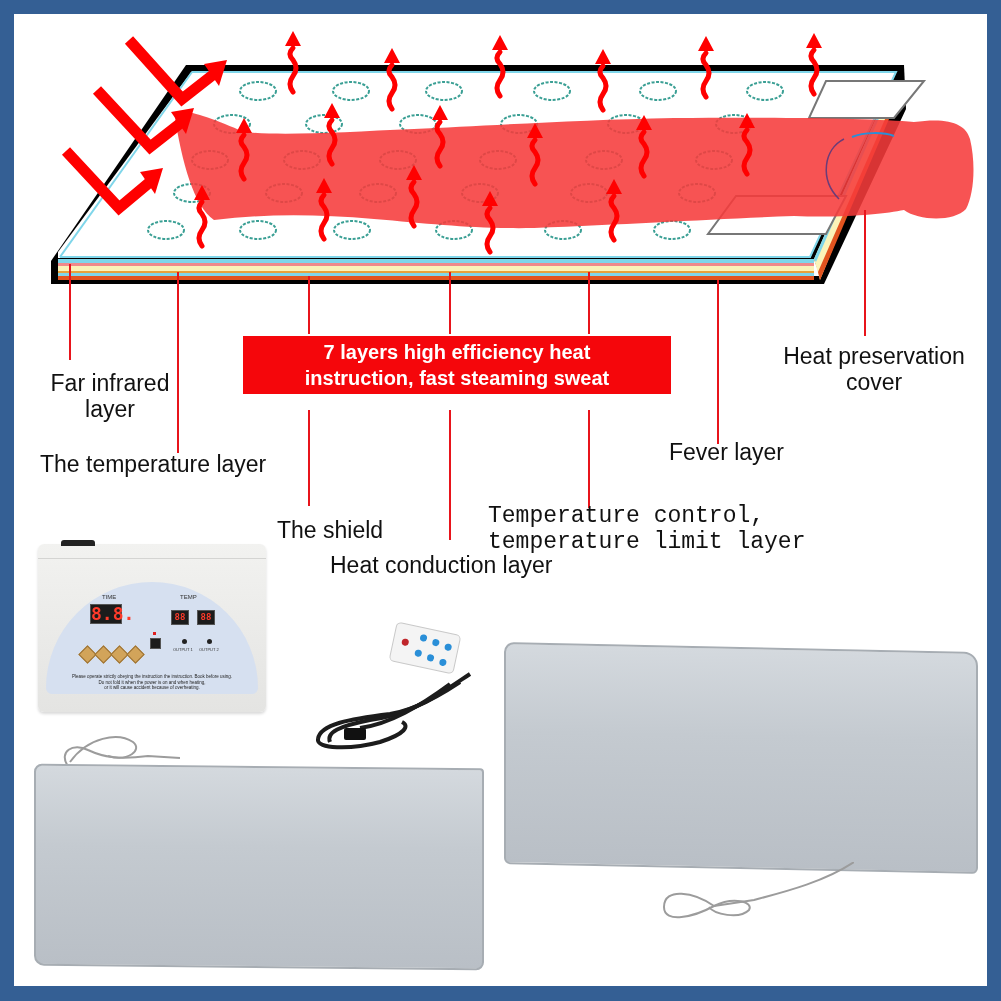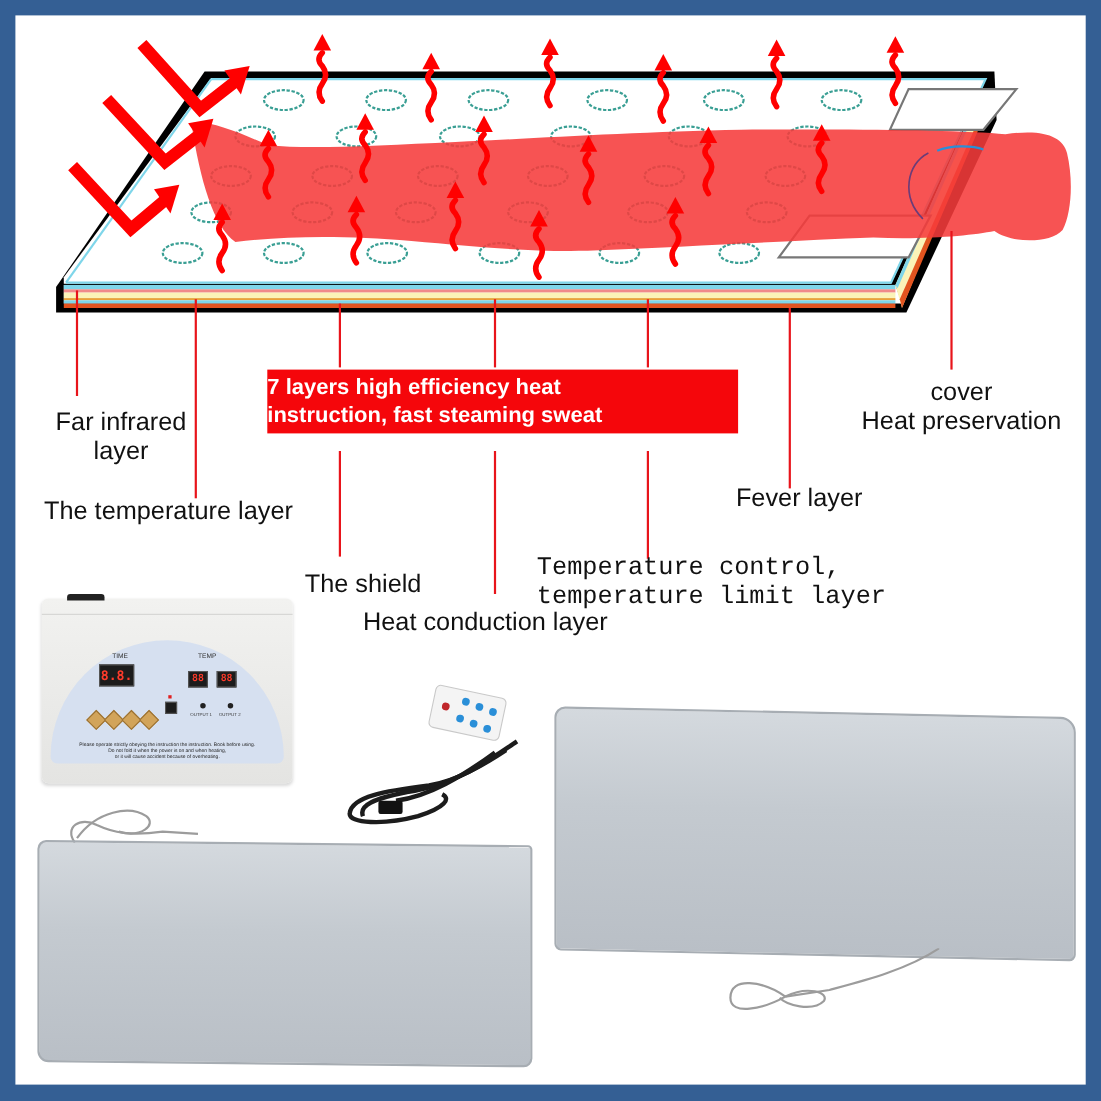--- a/index.html
+++ b/index.html
@@ -1,20 +1,20 @@
 <!DOCTYPE html>
 <html><head>
 <meta charset="utf-8">
 <style>
   html, body { margin:0; padding:0; }
   body { width:1001px; height:1001px; background:#345f94; position:relative; overflow:hidden; font-family:"Liberation Sans", sans-serif; }
   .canvas { position:absolute; left:14px; top:14px; width:973px; height:972px; background:#ffffff; overflow:hidden; }
   .abs { position:absolute; }
   .lbl { position:absolute; color:#111; font-size:23px; line-height:26px; text-align:center; white-space:nowrap; }
-  .banner { position:absolute; left:229px; top:322px; width:428px; height:58px; background:#f5060b; color:#fff; font-weight:bold; font-size:20px; line-height:26px; text-align:left; padding-top:3px; box-sizing:border-box; }
+  .banner { position:absolute; left:229px; top:322px; width:428px; height:58px; background:#f5060b; color:#fff; font-weight:bold; font-size:20px; line-height:26px; text-align:center; padding-top:3px; box-sizing:border-box; }
   .banner span { display:block; }
   .leader { position:absolute; width:2px; background:#e8141b; }
   svg { position:absolute; }
   .controller { position:absolute; left:24px; top:530px; width:228px; height:168px; background:linear-gradient(#f2f2f0,#e4e4e2); border-radius:6px; box-shadow:0 2px 3px rgba(0,0,0,0.15); }
   .ctrl-top { position:absolute; left:0; top:0; width:100%; height:14px; border-bottom:1px solid #d4d4d2; }
   .ctrl-handle { position:absolute; left:23px; top:-4px; width:34px; height:6px; background:#222; border-radius:3px 3px 0 0; }
   .dome { position:absolute; left:8px; top:38px; width:212px; height:112px; background:#d6e0f0; border-radius:106px 106px 6px 6px; }
   .dlabel { position:absolute; font-size:6px; color:#333; }
   .seg { position:absolute; background:#1c1c1c; color:#ff3b2b; font-family:"DejaVu Sans Mono", monospace; font-weight:bold; text-align:center; border:1px solid #555; }
   .kbtn { position:absolute; width:11px; height:11px; background:#d2a45a; border:1px solid #9a7133; transform:rotate(45deg); font-size:6px; }
@@ -163,31 +163,31 @@
   </div>
   <div class="lbl" style="left:26px;top:437px;">The temperature layer</div>
   <div class="lbl" style="left:263px;top:503px;">The shield</div>
   <div class="lbl" style="left:316px;top:538px;">Heat conduction layer</div>
   <div class="lbl" style="left:474px;top:489px;width:264px;font-family:Liberation Mono, monospace;">
     <div>Temperature control,</div>
     <div>temperature limit layer</div>
   </div>
   <div class="lbl" style="left:655px;top:425px;">Fever layer</div>
   <div class="lbl" style="left:748px;top:329px;width:224px;">
+    <div>Heat preservation</div>
     <div>cover</div>
-    <div>Heat preservation</div>
   </div>
 
   <div class="controller">
     <div class="ctrl-handle"></div>
     <div class="ctrl-top"></div>
     <div class="dome">
       <div class="dlabel" style="left:56px;top:12px;">TIME</div>
       <div class="dlabel" style="left:134px;top:12px;">TEMP</div>
-      <div class="seg" style="left:44px;top:22px;width:30px;height:18px;font-size:12px;line-height:18px;text-align:center;">8.8.</div>
+      <div class="seg" style="left:44px;top:22px;width:30px;height:18px;font-size:18px;line-height:18px;text-align:center;">8.8.</div>
       <div class="seg" style="left:125px;top:28px;width:16px;height:13px;font-size:9px;line-height:13px;">88</div>
       <div class="seg" style="left:151px;top:28px;width:16px;height:13px;font-size:9px;line-height:13px;">88</div>
       <div class="seg" style="left:104px;top:56px;width:9px;height:9px;"></div>
       <div class="abs" style="left:107px;top:50px;width:3px;height:3px;background:#e02020;"></div>
       <div class="dot" style="left:136px;top:57px;"></div>
       <div class="dot" style="left:161px;top:57px;"></div>
       <div class="dlabel" style="left:127px;top:65px;font-size:4px;">OUTPUT 1</div>
       <div class="dlabel" style="left:153px;top:65px;font-size:4px;">OUTPUT 2</div>
       <div class="kbtn" style="left:35px;top:66px;"></div>
       <div class="kbtn" style="left:51px;top:66px;"></div>

